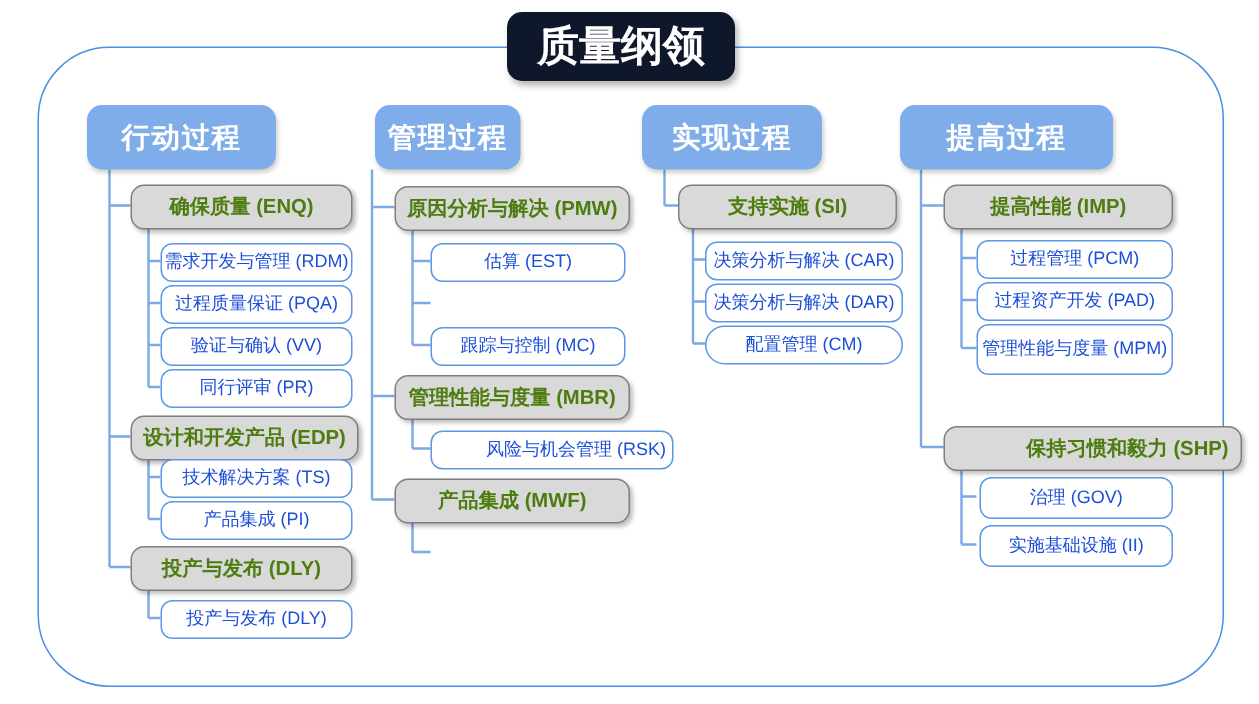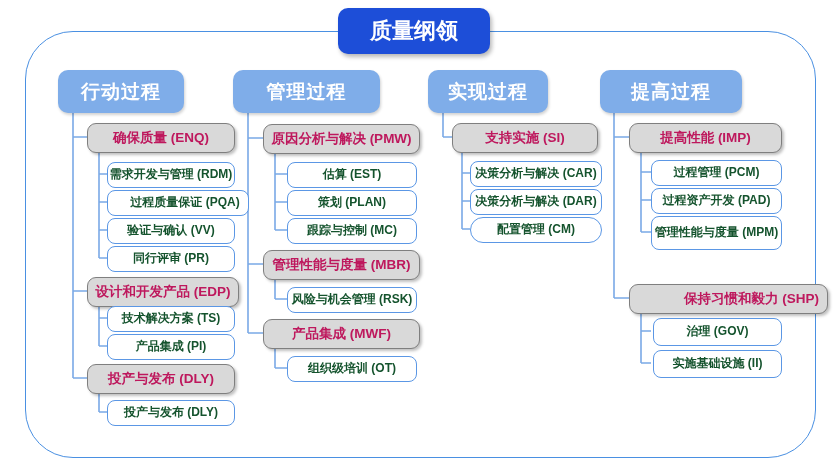--- a/index.html
+++ b/index.html
@@ -7,39 +7,39 @@
     position:relative;width:839px;height:469px;background:#ffffff;overflow:hidden;
     font-family:"Liberation Sans","DejaVu Sans",sans-serif;
   }
   .container{
     position:absolute;left:25px;top:31px;width:789px;height:425px;
     border:1.6px solid #4a90e2;border-radius:48px;background:#ffffff;
   }
   svg.wires{position:absolute;left:0;top:0;width:839px;height:469px;pointer-events:none;}
   .title-box{
     position:absolute;left:338px;top:8px;width:152px;height:46px;
-    background:#1d4ed8;border-radius:10px;color:#ffffff;font-weight:bold;font-size:22px;
+    background:#0f172a;border-radius:10px;color:#ffffff;font-weight:bold;font-size:28px;
     display:flex;align-items:center;justify-content:center;
     box-shadow:2px 3px 4px rgba(0,0,0,0.28);
   }
   .col-header{
     position:absolute;height:43px;background:#7fade9;border-radius:10px;
     color:#ffffff;font-weight:bold;font-size:19px;letter-spacing:1px;
     display:flex;align-items:center;justify-content:center;
     box-shadow:1px 2px 3px rgba(0,0,0,0.18);
   }
   .gray-box{
     position:absolute;background:#d9d9d9;border:1.6px solid #7f7f7f;border-radius:9px;
-    color:#be185d;font-weight:bold;font-size:13.5px;white-space:nowrap;
+    color:#4d7c0f;font-weight:bold;font-size:13.5px;white-space:nowrap;
     display:flex;align-items:center;justify-content:center;
     box-shadow:2px 2px 3px rgba(0,0,0,0.25);
   }
   .white-box{
     position:absolute;background:#ffffff;border:1.5px solid #5b97e5;border-radius:8px;
-    color:#14532d;font-weight:bold;font-size:12px;
+    color:#1d4ed8;font-weight:normal;font-size:12px;
     display:flex;align-items:center;justify-content:center;text-align:center;line-height:1.15;
   }
   .nowrap{white-space:nowrap;}
 </style>
 </head>
 <body>
 
 <div id="stage">
 
   <div class="container"></div>
@@ -60,43 +60,41 @@
     <path d="M462,151 V229 M462,173 H470 M462,201 H470 M462,229 H470"></path>
 
     <path d="M614,113 V298 M614,137 H629 M614,298 H629"></path>
     <path d="M641,151 V232 M641,172 H651 M641,200 H651 M641,232 H651"></path>
     <path d="M641,312 V363 M641,331 H651 M641,363 H651"></path>
   </svg>
 
   <div class="title-box">质量纲领</div>
 
   <div class="col-header" style="left:58px;top:70px;width:126px;">行动过程</div>
-  <div class="col-header" style="left:233px;top:70px;width:147px;">管理过程</div>
+  <div class="col-header" style="left:250px;top:70px;width:97px;">管理过程</div>
   <div class="col-header" style="left:428px;top:70px;width:120px;">实现过程</div>
   <div class="col-header" style="left:600px;top:70px;width:142px;">提高过程</div>
 
   <div class="gray-box" style="left:87px;top:123px;width:146px;height:28px;">确保质量 (ENQ)</div>
   <div class="white-box nowrap" style="left:107px;top:162px;width:126px;height:24px;">需求开发与管理 (RDM)</div>
-  <div class="white-box nowrap" style="left:107px;top:190px;width:126px;height:24px;padding-left:14px;">过程质量保证 (PQA)</div>
+  <div class="white-box nowrap" style="left:107px;top:190px;width:126px;height:24px;">过程质量保证 (PQA)</div>
   <div class="white-box nowrap" style="left:107px;top:218px;width:126px;height:24px;">验证与确认 (VV)</div>
   <div class="white-box nowrap" style="left:107px;top:246px;width:126px;height:24px;">同行评审 (PR)</div>
   <div class="gray-box" style="left:87px;top:277px;width:150px;height:28px;">设计和开发产品 (EDP)</div>
   <div class="white-box nowrap" style="left:107px;top:306px;width:126px;height:24px;">技术解决方案 (TS)</div>
   <div class="white-box nowrap" style="left:107px;top:334px;width:126px;height:24px;">产品集成 (PI)</div>
   <div class="gray-box" style="left:87px;top:364px;width:146px;height:28px;">投产与发布 (DLY)</div>
   <div class="white-box nowrap" style="left:107px;top:400px;width:126px;height:24px;">投产与发布 (DLY)</div>
 
   <div class="gray-box" style="left:263px;top:124px;width:155px;height:28px;">原因分析与解决 (PMW)</div>
   <div class="white-box nowrap" style="left:287px;top:162px;width:128px;height:24px;">估算 (EST)</div>
-  <div class="white-box nowrap" style="left:287px;top:190px;width:128px;height:24px;">策划 (PLAN)</div>
   <div class="white-box nowrap" style="left:287px;top:218px;width:128px;height:24px;">跟踪与控制 (MC)</div>
   <div class="gray-box" style="left:263px;top:250px;width:155px;height:28px;">管理性能与度量 (MBR)</div>
-  <div class="white-box nowrap" style="left:287px;top:287px;width:128px;height:24px;">风险与机会管理 (RSK)</div>
+  <div class="white-box nowrap" style="left:287px;top:287px;width:128px;height:24px;padding-left:32px;">风险与机会管理 (RSK)</div>
   <div class="gray-box" style="left:263px;top:319px;width:155px;height:28px;">产品集成 (MWF)</div>
-  <div class="white-box nowrap" style="left:287px;top:356px;width:128px;height:24px;">组织级培训 (OT)</div>
 
   <div class="gray-box" style="left:452px;top:123px;width:144px;height:28px;">支持实施 (SI)</div>
   <div class="white-box nowrap" style="left:470px;top:161px;width:130px;height:24px;">决策分析与解决 (CAR)</div>
   <div class="white-box nowrap" style="left:470px;top:189px;width:130px;height:24px;text-align:right;">决策分析与解决 (DAR)</div>
   <div class="white-box nowrap" style="left:470px;top:217px;width:130px;height:24px;border-radius:13px;">配置管理 (CM)</div>
 
   <div class="gray-box" style="left:629px;top:123px;width:151px;height:28px;">提高性能 (IMP)</div>
   <div class="white-box nowrap" style="left:651px;top:160px;width:129px;height:24px;">过程管理 (PCM)</div>
   <div class="white-box nowrap" style="left:651px;top:188px;width:129px;height:24px;">过程资产开发 (PAD)</div>
   <div class="white-box" style="left:651px;top:216px;width:129px;height:32px;">管理性能与度量 (MPM)</div>

